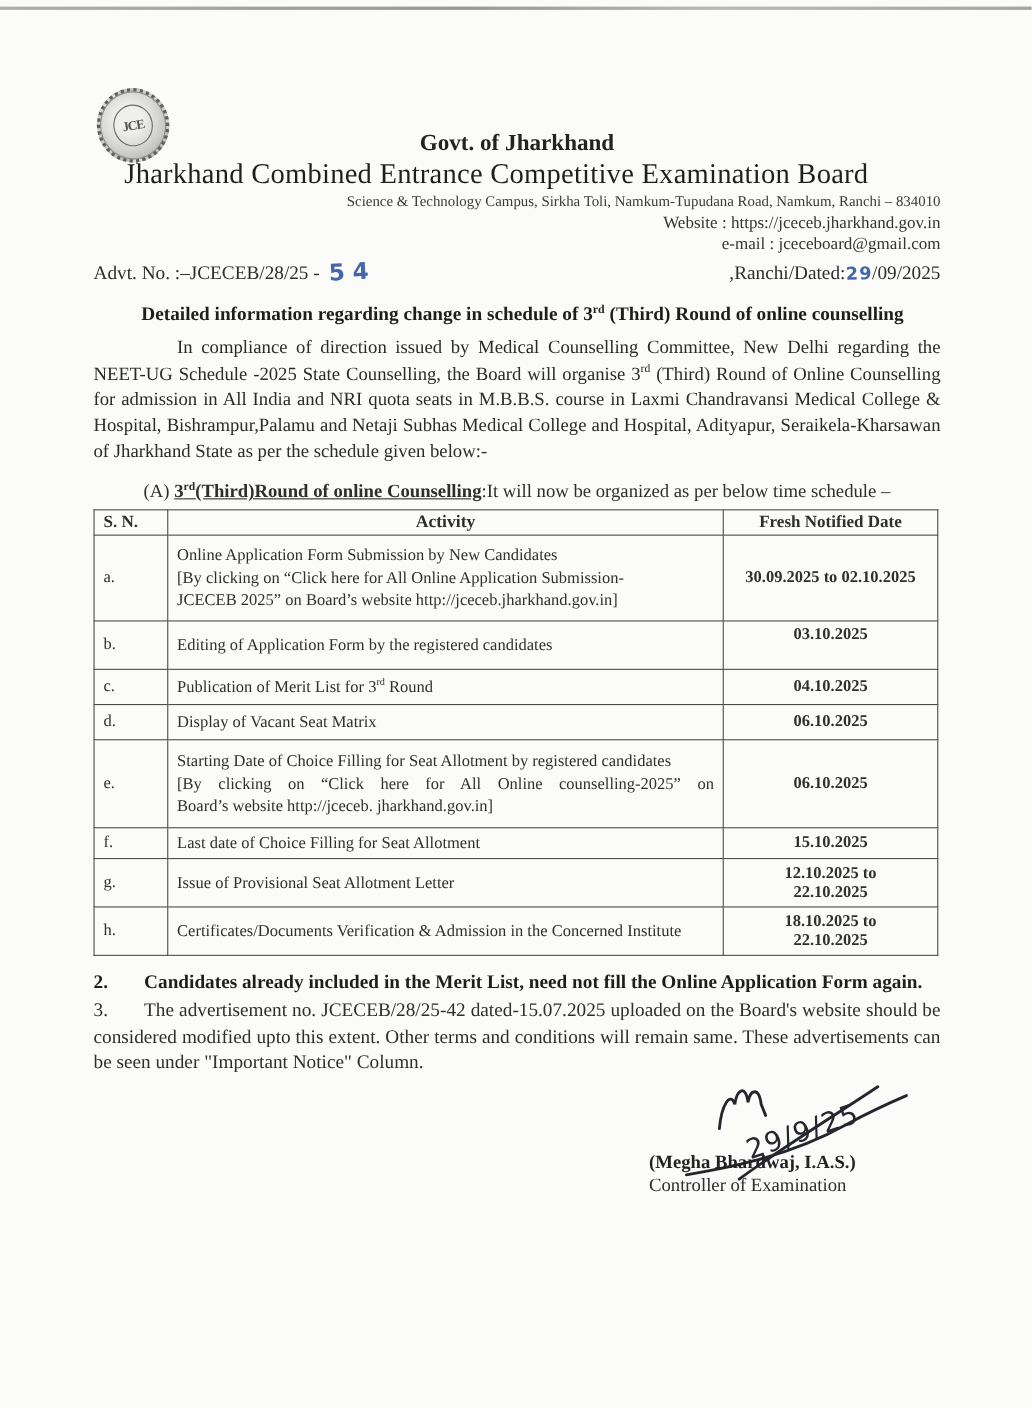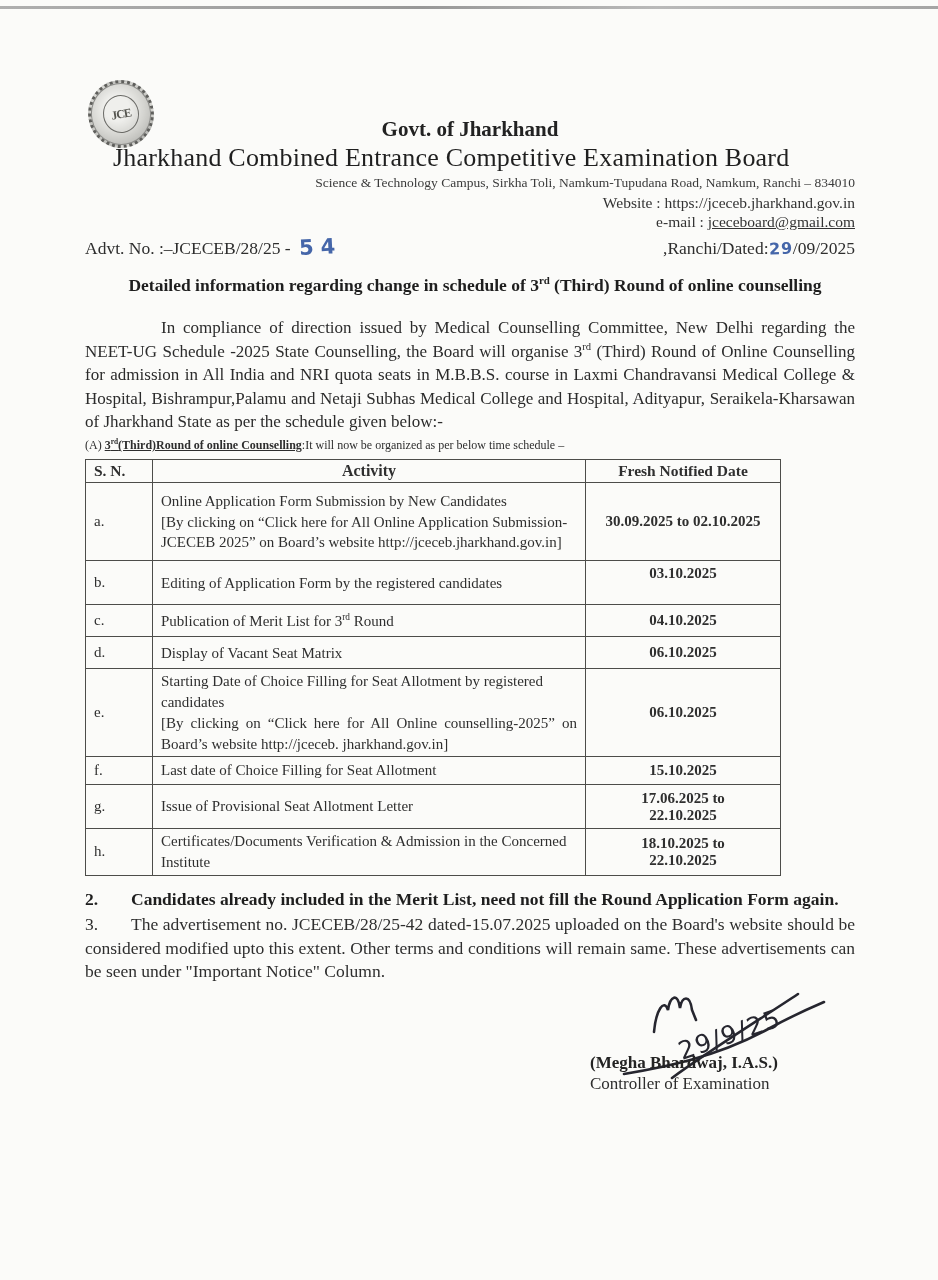--- a/index.html
+++ b/index.html
@@ -32,40 +32,40 @@
     width:34px;height:36px;border-radius:50%;
     border:1px solid #6a6a66;
     display:flex;align-items:center;justify-content:center;
     font-weight:bold;font-size:12px;color:#55554f;letter-spacing:-1px;
   }
 
   .hdr-govt{margin:0;padding-top:117px;text-align:center;font-size:21px;font-weight:bold;color:#222;}
   .hdr-board{margin:1px 0 0 28px;text-align:left;font-size:26px;font-weight:normal;color:#1f1f1f;letter-spacing:.2px;}
   .hdr-addr{margin:2px 0 0 28px;text-align:right;font-size:13.5px;color:#3a3a3a;}
   .hdr-right{ text-align:right;font-size:15.5px;line-height:1.22;margin-top:3px;color:#333;}
-  .hdr-right .email{text-decoration:underline;}
+  .hdr-right .email{}
   .advt-row{display:flex;justify-content:space-between;align-items:flex-end;margin-top:3px;font-size:17.5px;}
   .hand-blue{
     color:#4566a9;font-family:"DejaVu Sans",sans-serif;font-weight:bold;
     display:inline-block;transform:rotate(-3deg);
   }
   .advt-no{font-size:21px;letter-spacing:7px;margin-left:4px;}
   .dated-line{font-size:17.5px;}
   .dated-day{font-size:16px;letter-spacing:1px;transform:rotate(-2deg);}
 
   .doc-title{margin:14px auto 0;width:780px;text-align:center;font-weight:bold;font-size:17.5px;line-height:1.45;color:#1e1e1e;}
   sup{font-size:.62em;}
 
-  .intro{margin-top:18px;text-align:justify;font-size:17px;line-height:1.38;text-indent:76px;color:#2b2b2b;}
-
-  .section-a{margin-top:4px;font-size:12px;}
+  .intro{margin-top:6px;text-align:justify;font-size:17px;line-height:1.38;text-indent:76px;color:#2b2b2b;}
+
+  .section-a{margin-top:16px;font-size:17px;text-align:center;}
   .section-a .u{font-weight:bold;text-decoration:underline;}
 
   table.sched{
-    border-collapse:collapse;margin-top:6px;width:696px;
+    border-collapse:collapse;margin-top:6px;width:768px;
     font-size:15px;color:#2f2f2f;
   }
   table.sched td,table.sched th{
     border:1px solid #4d4d4a;
     padding:2px 8px;
     vertical-align:middle;
   }
   th.h-sn{width:50px;font-size:15.5px;text-align:left;padding-left:6px;}
   th.h-act{font-size:16px;}
   th.h-date{width:178px;font-size:15.5px;}
@@ -201,40 +201,40 @@
             <div>15.10.2025</div>
           </td>
     </tr>
 
     <tr class="r-g">
       <td class="sn">g.</td>
       <td class="act">
         <div>Issue of Provisional Seat Allotment Letter</div>
       </td>
       <td class="date">
-        <div>17.06.2025 to</div>
+        <div>12.10.2025 to</div>
         <div>22.10.2025</div>
       </td>
     </tr>
 
     <tr class="r-h">
       <td class="sn">h.</td>
       <td class="act">
         <div>Certificates/Documents Verification &amp; Admission in the Concerned Institute</div>
       </td>
       <td class="date">
         <div>18.10.2025 to</div>
         <div>22.10.2025</div>
       </td>
     </tr>
   </tbody>
     </table>
 
   <div class="note bold">
-    <span class="num">2.</span><span>Candidates already included in the Merit List, need not fill the Round Application Form again.</span>
+    <span class="num">2.</span><span>Candidates already included in the Merit List, need not fill the Online Application Form again.</span>
   </div>
 
   <div class="note plain">
     <span class="num">3.</span><span>The advertisement no. JCECEB/28/25-42 dated-15.07.2025 uploaded on the Board's website should be considered modified upto this extent. Other terms and conditions will remain same. These advertisements can be seen under "Important Notice" Column.</span>
   </div>
 
   <div class="sig-block">
     <svg class="sig-scrawl" width="225" height="95" viewBox="0 0 225 95">
       <g fill="none" stroke="#26262f" stroke-width="2.6" stroke-linecap="round">
         <path d="M34 44 C36 22 44 10 48 22 C50 8 58 4 60 20 C62 8 70 6 72 22 L76 32"></path>

